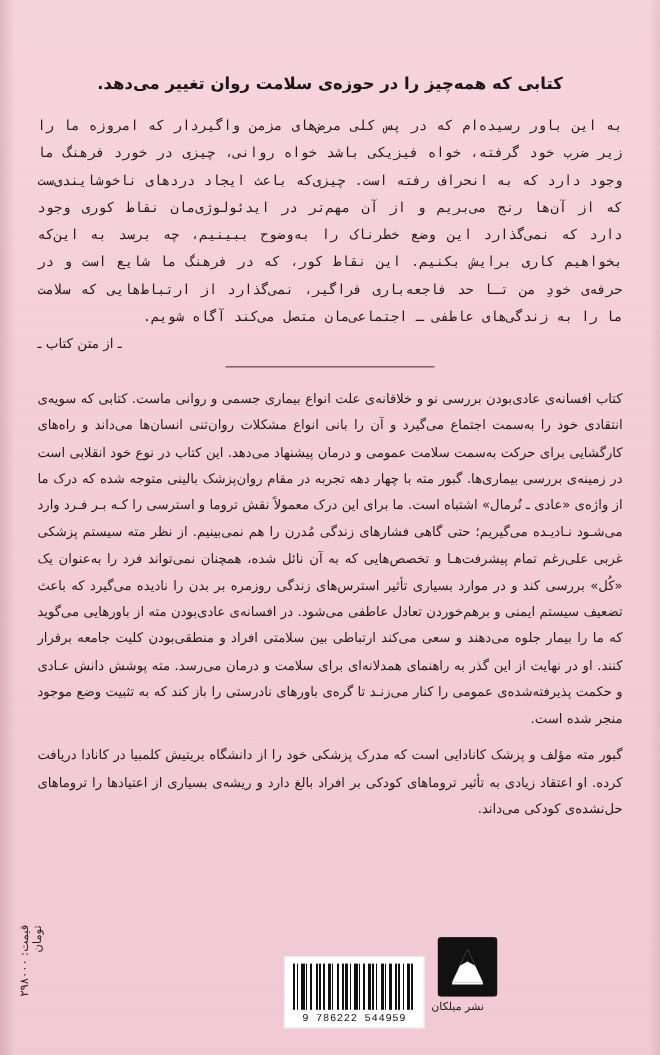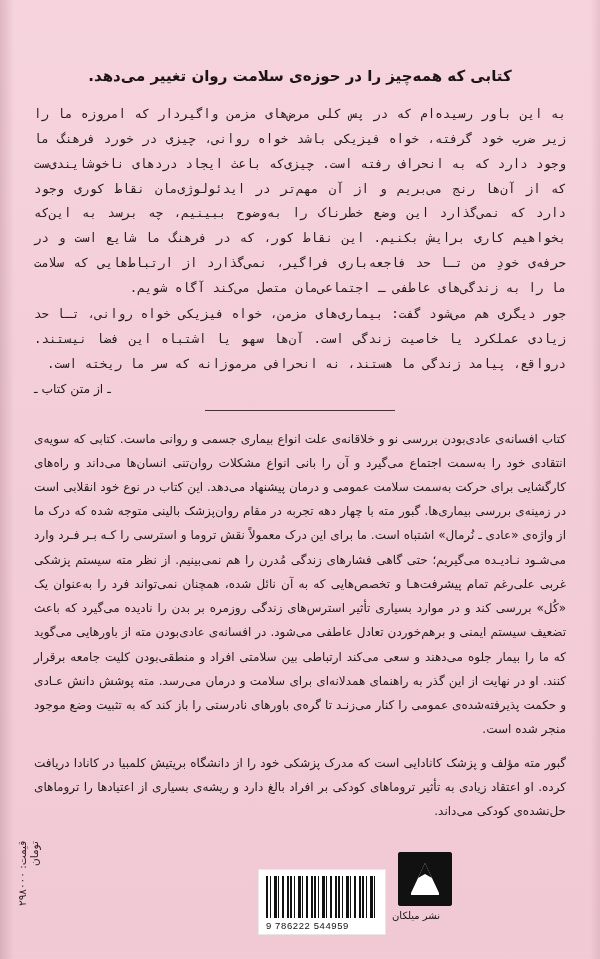--- a/index.html
+++ b/index.html
@@ -138,24 +138,25 @@
   .barcode-bars {
     height: 42px;
     width: 100%;
     background-image:
       repeating-linear-gradient(90deg,
         #111 0 2px, #fff 2px 4px, #111 4px 5px, #fff 5px 8px,
         #111 8px 11px, #fff 11px 12px, #111 12px 13px, #fff 13px 16px,
         #111 16px 18px, #fff 18px 21px, #111 21px 23px, #fff 23px 24px);
   }
   .barcode-digits {
-    font-family: Liberation Sans, sans-serif;
+    font-family: Liberation Mono, monospace;
     font-size: 9.5px;
     letter-spacing: .6px;
     color: #111;
+    text-align: center;
     direction: ltr;
     margin-top: 2px;
   }
 
   .publisher {
     position: absolute;
     left: 392px;
     bottom: 38px;
     width: 66px;
     text-align: left;
@@ -193,21 +194,20 @@
 
 <div id="book-back-cover">
   <div class="spine-shade"></div>
   <div class="right-shade"></div>
 
   <div class="content">
 
     <div class="quote-block">
       <div class="lead-line">کتابی که همه‌چیز را در حوزه‌ی سلامت روان تغییر می‌دهد.</div>
       <p class="body-par">به این باور رسیده‌ام که در پس کلی مرض‌های مزمن واگیردار که امروزه ما را زیر ضرب خود گرفته، خواه فیزیکی باشد خواه روانی، چیزی در خورد فرهنگ ما وجود دارد که به انحراف رفته است. چیزی‌که باعث ایجاد دردهای ناخوشایندی‌ست که از آن‌ها رنج می‌بریم و از آن مهم‌تر در ایدئولوژی‌مان نقاط کوری وجود دارد که نمی‌گذارد این وضع خطرناک را به‌وضوح ببینیم، چه برسد به این‌که بخواهیم کاری برایش بکنیم. این نقاط کور، که در فرهنگ ما شایع است و در حرفه‌ی خودِ من تـا حد فاجعه‌باری فراگیر، نمی‌گذارد از ارتباط‌هایی که سلامت ما را به زندگی‌های عاطفی ـ اجتماعی‌مان متصل می‌کند آگاه شویم.</p>
-      <p class="body-par">جور دیگری هم می‌شود گفت: بیماری‌های مزمن، خواه فیزیکی خواه روانی، تـا حد زیادی عملکرد یا خاصیت زندگی است. آن‌ها سهو یا اشتباه این فضا نیستند. درواقع، پیامد زندگی ما هستند، نه انحرافی مرموزانه که سر ما ریخته است.</p>
       <p class="source-line">ـ از متن کتاب ـ</p>
     </div>
 
     <div class="divider"></div>
 
     <div class="main-text">
       <p class="body-par">کتاب افسانه‌ی عادی‌بودن بررسی نو و خلاقانه‌ی علت انواع بیماری جسمی و روانی ماست. کتابی که سویه‌ی انتقادی خود را به‌سمت اجتماع می‌گیرد و آن را بانی انواع مشکلات روان‌تنی انسان‌ها می‌داند و راه‌های کارگشایی برای حرکت به‌سمت سلامت عمومی و درمان پیشنهاد می‌دهد. این کتاب در نوع خود انقلابی است در زمینه‌ی بررسی بیماری‌ها. گبور مته با چهار دهه تجربه در مقام روان‌پزشک بالینی متوجه شده که درک ما از واژه‌ی «عادی ـ نُرمال» اشتباه است. ما برای این درک معمولاً نقش تروما و استرسی را کـه بـر فـرد وارد می‌شـود نـادیـده می‌گیریم؛ حتی گاهی فشارهای زندگی مُدرن را هم نمی‌بینیم. از نظر مته سیستم پزشکی غربی علی‌رغم تمام پیشرفت‌هـا و تخصص‌هایی که به آن نائل شده، همچنان نمی‌تواند فرد را به‌عنوان یک «کُل» بررسی کند و در موارد بسیاری تأثیر استرس‌های زندگی روزمره بر بدن را نادیده می‌گیرد که باعث تضعیف سیستم ایمنی و برهم‌خوردن تعادل عاطفی می‌شود. در افسانه‌ی عادی‌بودن مته از باورهایی می‌گوید که ما را بیمار جلوه می‌دهند و سعی می‌کند ارتباطی بین سلامتی افراد و منطقی‌بودن کلیت جامعه برقرار کنند. او در نهایت از این گذر به راهنمای همدلانه‌ای برای سلامت و درمان می‌رسد. مته پوشش دانش عـادی و حکمت پذیرفته‌شده‌ی عمومی را کنار می‌زنـد تا گره‌ی باورهای نادرستی را باز کند که به تثبیت وضع موجود منجر شده است.</p>
       <div class="par-spacer"></div>
       <p class="body-par">گبور مته مؤلف و پزشک کانادایی است که مدرک پزشکی خود را از دانشگاه بریتیش کلمبیا در کانادا دریافت کرده. او اعتقاد زیادی به تأثیر تروماهای کودکی بر افراد بالغ دارد و ریشه‌ی بسیاری از اعتیادها را تروماهای حل‌نشده‌ی کودکی می‌داند.</p>
     </div>

